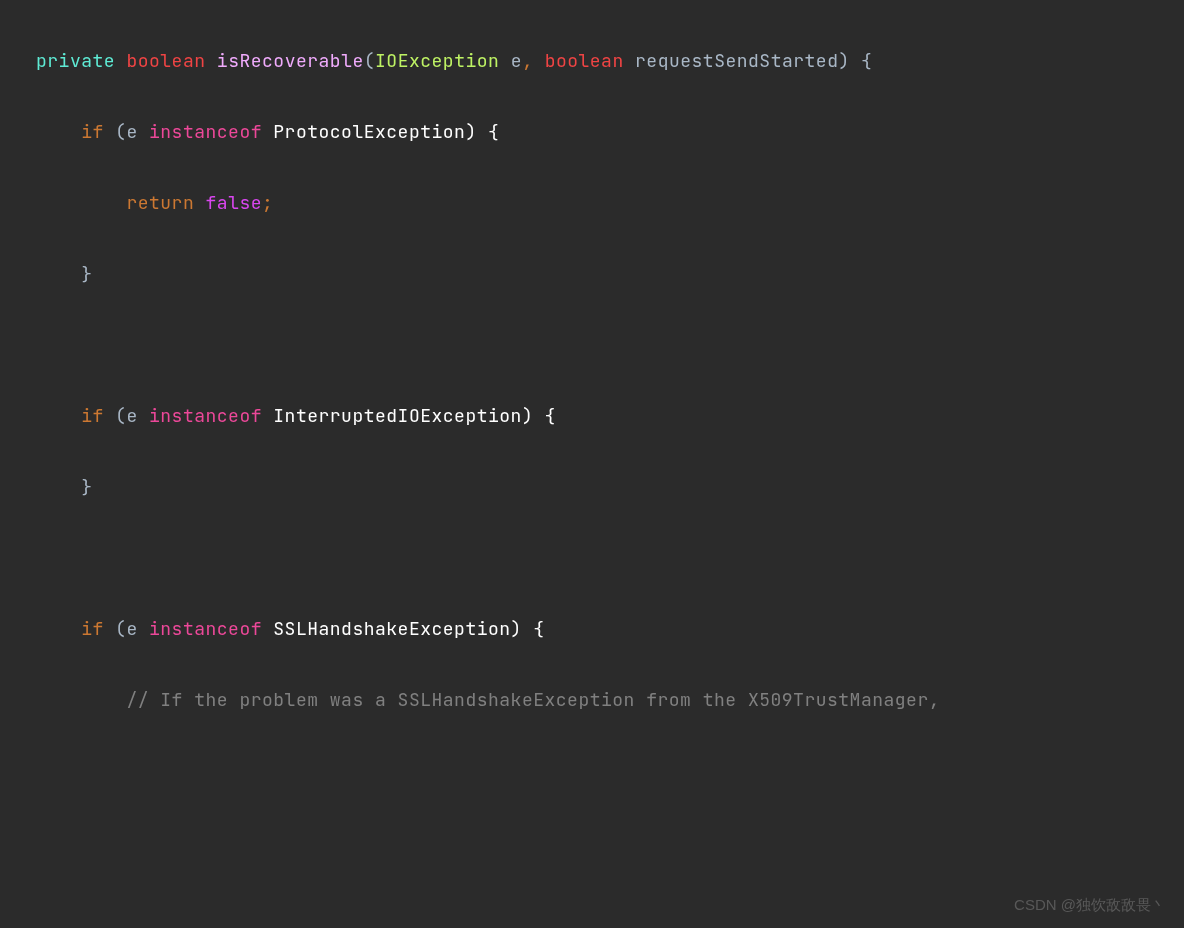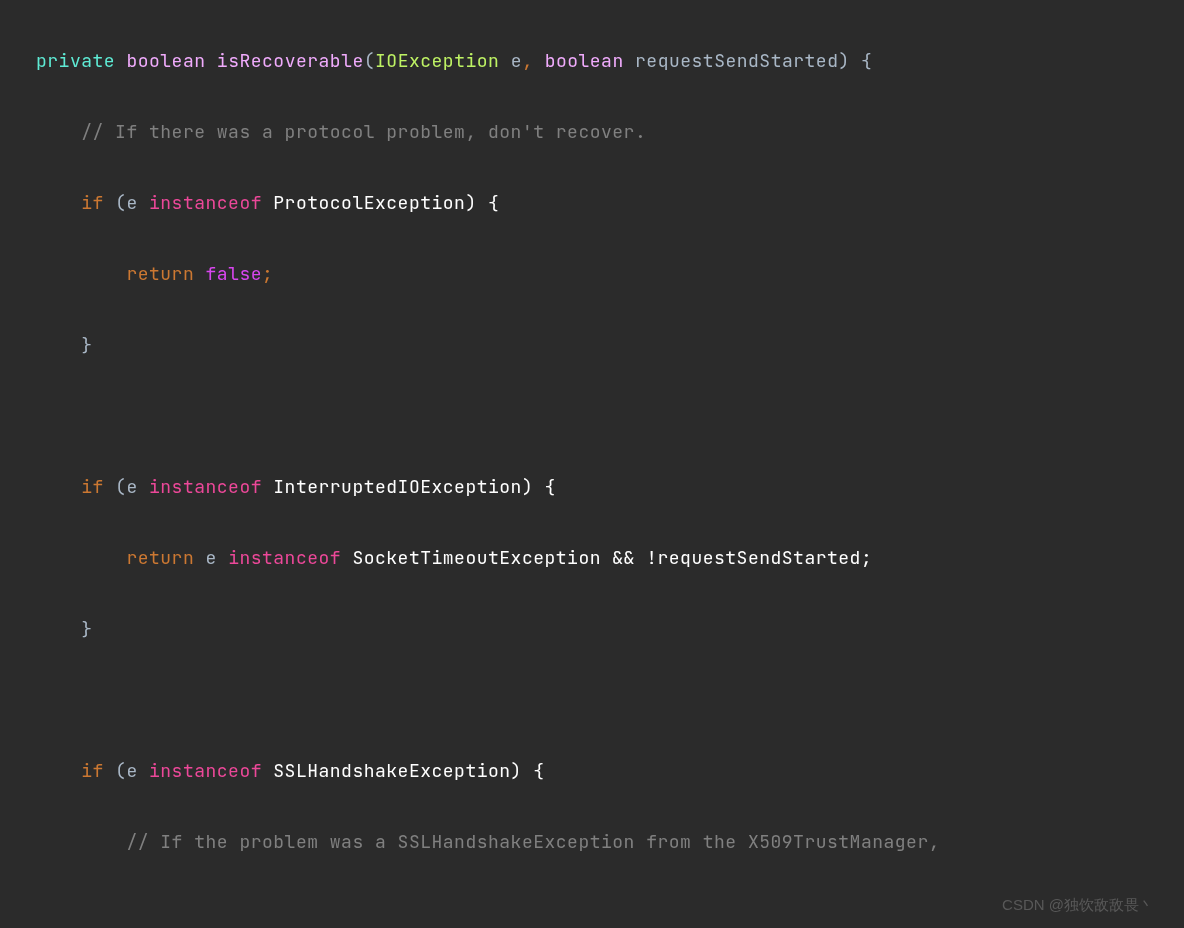--- a/index.html
+++ b/index.html
@@ -23,57 +23,55 @@
       padding: 8px 0 8px 36px;
       position: relative;
       white-space: pre;
       letter-spacing: 0.5px;
     }
     .line {
       position: relative;
       min-height: 35.5px;
     }
     .kw-modifier { color: #5eead4; }
-    .kw-type { color: #f0abfc; }
+    .kw-type { color: #ef4444; }
     .kw-instanceof { color: #ec4899; }
     .kw-return { color: #cc7832; }
     .kw-if { color: #cc7832; }
     .func-name { color: #f0abfc; }
     .param-type { color: #bef264; }
     .param-name { color: #a9b7c6; }
     .comment { color: #808080; font-style: normal; }
     .comment-italic { color: #808080; font-style: italic; }
     .todo-tag { color: #a8c023; font-style: italic; font-weight: bold; }
     .todo-text { color: #a8c023; font-style: italic; }
     .class-ref { color: #ffffff; }
     .punct { color: #a9b7c6; }
     .paren-orange { color: #cc7832; }
     .bool-false { color: #d946ef; }
     .watermark {
       position: absolute;
       bottom: 8px;
-      right: 30px;
+      right: 18px;
       color: #6b6b6b;
       font-size: 15px;
       font-family: sans-serif;
       opacity: 0.7;
     }
   </style>
 </head>
 <body>
 
 <div class="code-editor">
 <div class="line"><span class="kw-modifier">private</span> <span class="kw-type">boolean</span> <span class="func-name">isRecoverable</span><span class="punct">(</span><span class="param-type">IOException</span> <span class="param-name">e</span><span class="paren-orange">,</span> <span class="kw-type">boolean</span> <span class="param-name">requestSendStarted</span><span class="punct">)</span><span class="punct"> {</span></div>
-<div class="line">    <span class="comment">// If there was a protocol problem, don't recover.</span></div>
 <div class="line">    <span class="kw-if">if</span><span> (e </span><span class="kw-instanceof">instanceof</span><span class="class-ref"> ProtocolException) {</span></div>
 <div class="line">        <span class="kw-return">return</span> <span class="bool-false">false</span><span class="paren-orange">;</span></div>
 <div class="line">    <span class="punct">}</span></div>
 <div class="line"> </div>
 <div class="line">    <span class="kw-if">if</span><span> (e </span><span class="kw-instanceof">instanceof</span><span class="class-ref"> InterruptedIOException) {</span></div>
-<div class="line">        <span class="kw-return">return</span><span> e </span><span class="kw-instanceof">instanceof</span><span class="class-ref"> SocketTimeoutException &amp;&amp; !requestSendStarted;</span></div>
 <div class="line">    <span class="punct">}</span></div>
 <div class="line"> </div>
 <div class="line">    <span class="kw-if">if</span><span> (e </span><span class="kw-instanceof">instanceof</span><span class="class-ref"> SSLHandshakeException) {</span></div>
 <div class="line">        <span class="comment">// If the problem was a SSLHandshakeException from the X509TrustManager,</span></div>
 
 
 
 
 
 

